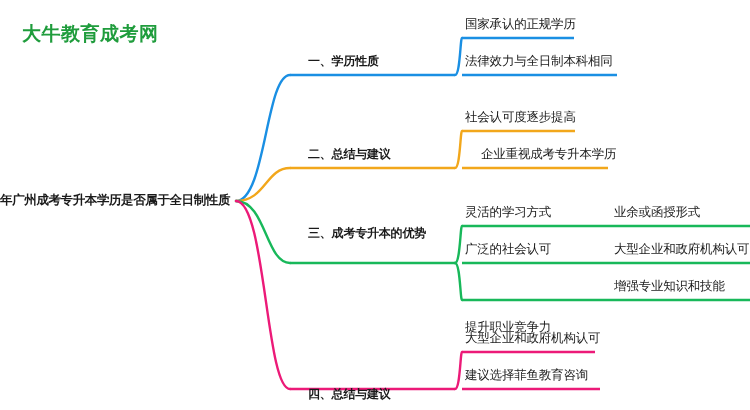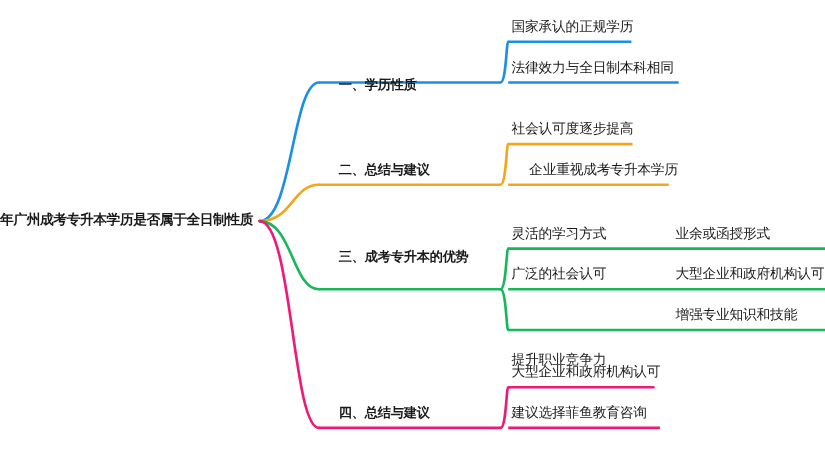--- a/index.html
+++ b/index.html
@@ -122,20 +122,21 @@
     letter-spacing: -0.2px;
   }
   .node.lvl2 { font-size: 12.5px; letter-spacing: -0.2px; }
   .node.lvl3 { font-size: 12.5px; letter-spacing: -0.2px; }
 </style>
 </head>
 <body>
 
 <div id="logo">
   <div id="logo-text">
+    <div id="logo-title">大牛教育成考网</div>
   </div>
 </div>
 
 <svg id="mindmap" viewBox="0 0 750 410" xmlns="http://www.w3.org/2000/svg">
   <g id="links">
       <path d="M 236 201 C 265.7 201 265.7 75 290 75" stroke="#1a8fe3" class="link"></path>
       <path d="M 290 75 L 455 75" stroke="#1a8fe3" class="rule"></path>
       <path d="M 455 75 C 460.25 75 460.25 38 462 38" stroke="#1a8fe3" class="link"></path>
       <path d="M 462 38 L 574 38" stroke="#1a8fe3" class="rule"></path>
       <path d="M 462 75 L 617 75" stroke="#1a8fe3" class="rule"></path>
@@ -154,29 +155,29 @@
       <path d="M 236 201 C 265.7 201 265.7 389 290 389" stroke="#ec1a78" class="link"></path>
       <path d="M 290 389 L 455 389" stroke="#ec1a78" class="rule"></path>
       <path d="M 455 389 C 460.25 389 460.25 352 462 352" stroke="#ec1a78" class="link"></path>
       <path d="M 462 352 L 595 352" stroke="#ec1a78" class="rule"></path>
       <path d="M 462 389 L 600 389" stroke="#ec1a78" class="rule"></path>
     </g>
 </svg>
 
 <div id="nodes">
     <div class="node root" style="left: auto; top: 194px; right: 520px;">2025年广州成考专升本学历是否属于全日制性质</div>
-    <div class="node lvl1" style="left: 308px; top: 55px; margin-top: 16px;">一、学历性质</div>
+    <div class="node lvl1" style="left: 308px; top: 55px;">一、学历性质</div>
     <div class="node lvl2" style="left: 465px; top: 18px;">国家承认的正规学历</div>
     <div class="node lvl2" style="left: 465px; top: 55px;">法律效力与全日制本科相同</div>
     <div class="node lvl1" style="left: 308px; top: 148px;">二、总结与建议</div>
     <div class="node lvl2" style="left: 465px; top: 111px;">社会认可度逐步提高</div>
     <div class="node lvl2" style="left: 481px; top: 148px;">企业重视成考专升本学历</div>
     <div class="node lvl1" style="left: 308px; top: 227px;">三、成考专升本的优势</div>
     <div class="node lvl2" style="left: 465px; top: 206px;">灵活的学习方式</div>
     <div class="node lvl3" style="left: 614px; top: 206px;">业余或函授形式</div>
     <div class="node lvl2" style="left: 465px; top: 243px;">广泛的社会认可</div>
     <div class="node lvl3" style="left: 614px; top: 243px;">大型企业和政府机构认可</div>
     <div class="node lvl2" style="left: 465px; top: 280px; margin-top: 41px;">提升职业竞争力</div>
     <div class="node lvl3" style="left: 614px; top: 280px;">增强专业知识和技能</div>
-    <div class="node lvl1" style="left: 308px; top: 369px;">四、总结与建议</div>
+    <div class="node lvl1" style="left: 308px; top: 388px;">四、总结与建议</div>
     <div class="node lvl2" style="left: 465px; top: 332px;">大型企业和政府机构认可</div>
     <div class="node lvl2" style="left: 465px; top: 369px;">建议选择菲鱼教育咨询</div>
   </div>
 
 </body></html>

